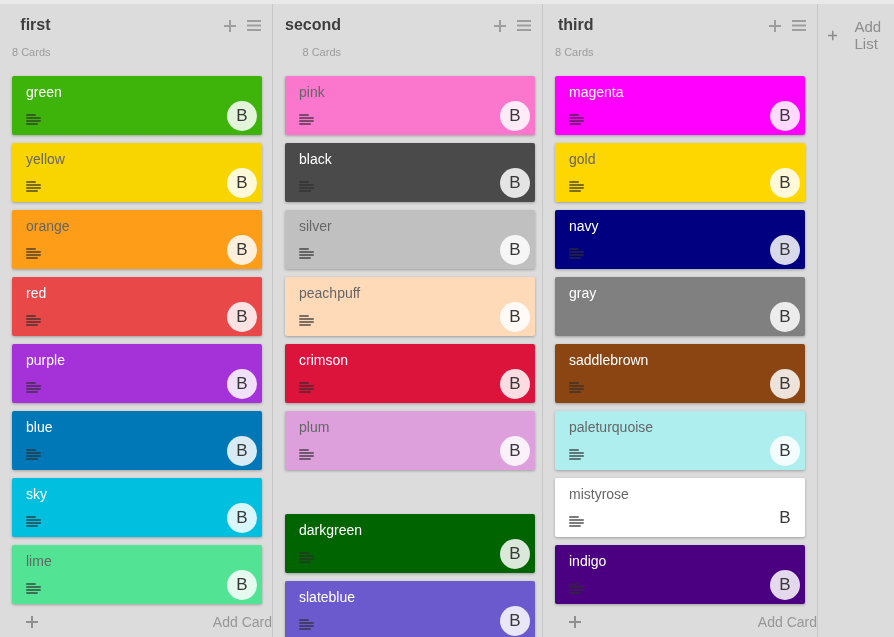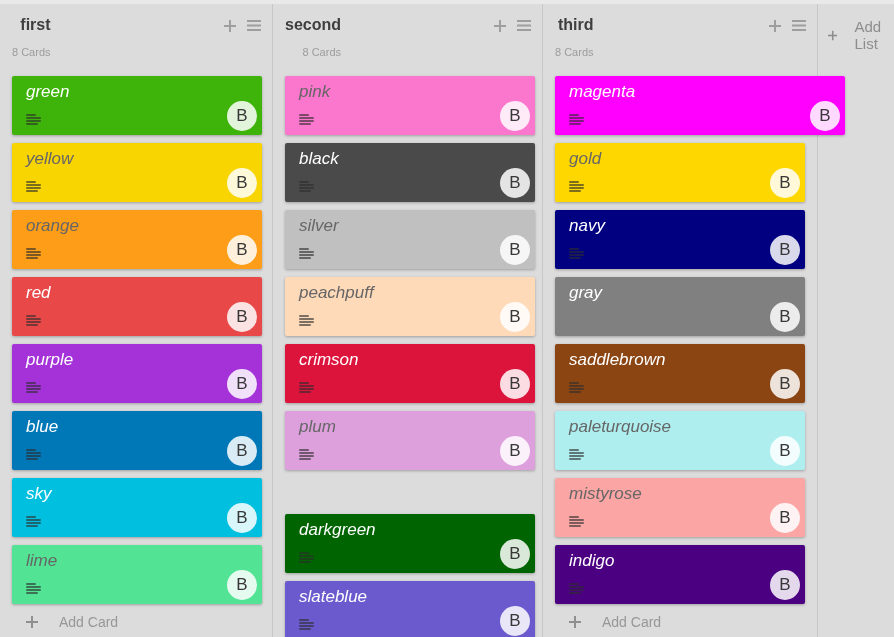--- a/index.html
+++ b/index.html
@@ -32,21 +32,21 @@
   .card{
     position:relative;
     width:250px; height:59px;
     border-radius:2px;
     margin-bottom:8px;
     box-shadow:0 1px 3px rgba(0,0,0,0.28);
     cursor:pointer;
   }
   .card-title{
     position:absolute; top:8px; left:14px;
-    font-size:17px; line-height:16px;font-style:italic;
+    font-size:14px; line-height:16px;
   }
   .card-title.light{ color:#ffffff; }
   .card-title.dark{ color:#666666; }
 
   .desc-icon{ position:absolute; left:14px; bottom:9px; }
   .desc-icon i{
     display:block; height:2px; margin-bottom:1px;
     background:rgba(45,45,45,0.62); border-radius:1px;
   }
   .desc-icon i:nth-child(1){ width:10px; }
@@ -59,21 +59,21 @@
     width:30px; height:30px; border-radius:50%;
     background:rgba(255,255,255,0.85);
     display:flex; align-items:center; justify-content:center;
     font-size:17px; color:#383838;
   }
 
   .add-card{
     display:flex; align-items:center; gap:21px;
     margin-top:10px; padding-left:14px;
     color:#979797; font-size:14px;
-    cursor:pointer; user-select:none;
+    cursor:pointer; user-select:none;justify-content:space-between;
   }
   .add-list{
     display:flex; align-items:center; gap:17px;
     color:#8d8d8d; font-size:15px;
     cursor:pointer; user-select:none;
   }
 </style>
 </head>
 <body>
 
@@ -308,21 +308,21 @@
               <rect x="0" y="5" width="12" height="2" fill="#9e9e9e"></rect>
             </svg>
             <svg width="14" height="11" viewBox="0 0 14 11" class="hicon">
               <rect y="0" width="14" height="2" fill="#9e9e9e"></rect>
               <rect y="4.5" width="14" height="2" fill="#9e9e9e"></rect>
               <rect y="9" width="14" height="2" fill="#9e9e9e"></rect>
             </svg>
           </div>
         </div>
         <div class="cards">
-          <div class="card" style="background: rgb(255, 0, 255); padding-left: 40px;">
+          <div class="card" style="background: rgb(255, 0, 255);">
             <span class="card-title light">magenta</span>
             <span class="desc-icon">
               <i></i>
               <i></i>
               <i></i>
               <i></i>
             </span>
             <span class="badge">B</span>
           </div>
           <div class="card" style="background: rgb(255, 215, 0);">
@@ -362,21 +362,21 @@
           <div class="card" style="background: rgb(175, 238, 238);">
             <span class="card-title dark">paleturquoise</span>
             <span class="desc-icon">
               <i></i>
               <i></i>
               <i></i>
               <i></i>
             </span>
             <span class="badge">B</span>
           </div>
-          <div class="card" style="background: #fca5a5; text-align: center;">
+          <div class="card" style="background: #ffffff; text-align: center;">
             <span class="card-title dark">mistyrose</span>
             <span class="desc-icon">
               <i></i>
               <i></i>
               <i></i>
               <i></i>
             </span>
             <span class="badge">B</span>
           </div>
           <div class="card" style="background: rgb(75, 0, 130);">

